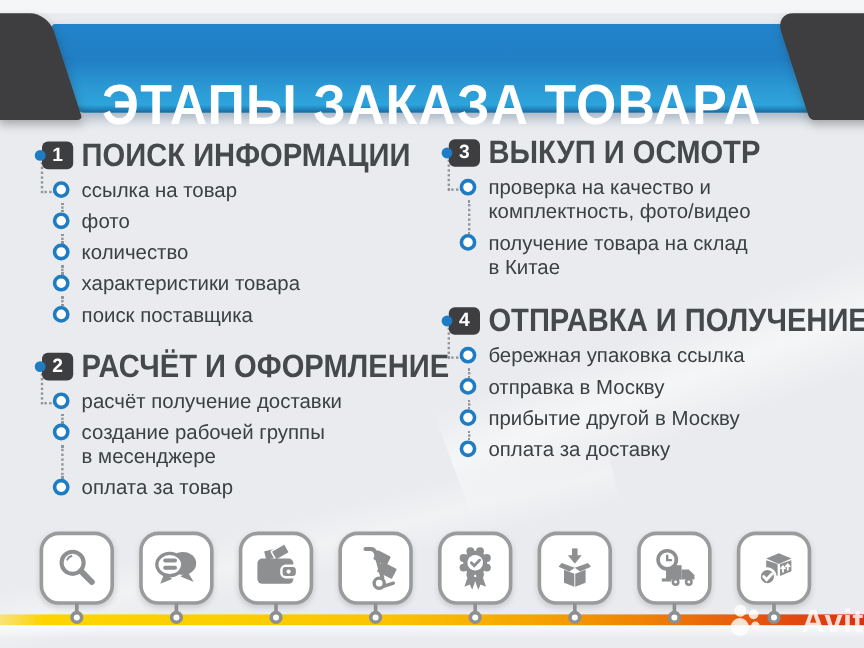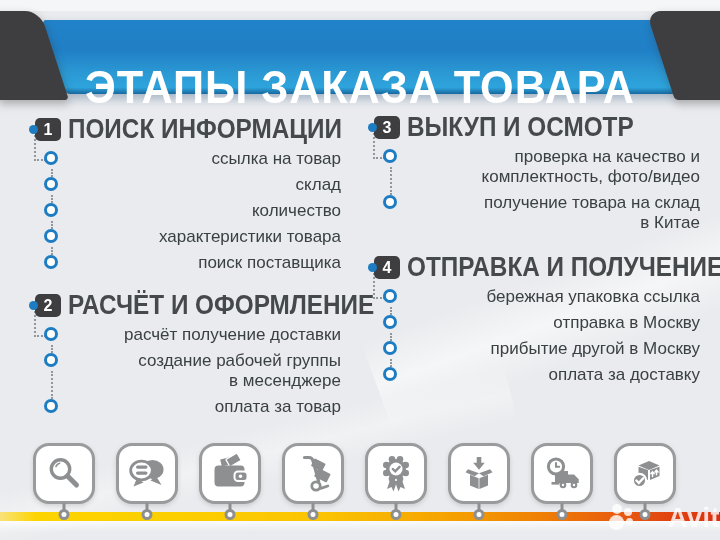--- a/index.html
+++ b/index.html
@@ -55,21 +55,21 @@
     margin:0;font-size:27px;font-weight:bold;color:#46494c;white-space:nowrap;
     transform:scaleX(.9);transform-origin:left center;letter-spacing:0;
   }
   .l-connector{ 
     position:absolute;left:3px;top:17px;width:10px;height:24px;
     border-left:2px dotted #8f979c;border-bottom:2px dotted #8f979c;z-index:0;
   }
   .sec ul{list-style:none;margin:0;padding:0;}
   .sec li{
     position:relative;padding-left:37px;margin-bottom:6px;
-    font-size:17px;line-height:20px;color:#3b4043;white-space:pre-line;text-align:right;
+    font-size:17px;line-height:20px;color:#3b4043;white-space:pre-line;
   }
   .sec li::before{ 
     content:'';position:absolute;left:13px;top:2px;width:8px;height:8px;
     border:3.5px solid #1e7cc2;border-radius:50%;background:#fff;z-index:1;
   }
   .sec li::after{ 
     content:'';position:absolute;left:19.5px;top:20px;bottom:-8px;
     border-left:2px dotted #8f979c;
   }
   .sec li:last-child::after{display:none;}
@@ -135,21 +135,21 @@
   <div class="sec sec1">
     <div class="l-connector"></div>
     <div class="sec-head">
       <span class="badge">
           <span>1</span>
         </span>
       <h2>ПОИСК ИНФОРМАЦИИ</h2>
     </div>
     <ul>
       <li>ссылка на товар</li>
-      <li>склад</li>
+      <li>фото</li>
       <li>количество</li>
       <li>характеристики товара</li>
       <li>поиск поставщика</li>
     </ul>
   </div>
 
   <div class="sec sec2">
     <div class="l-connector"></div>
     <div class="sec-head">
       <span class="badge">

